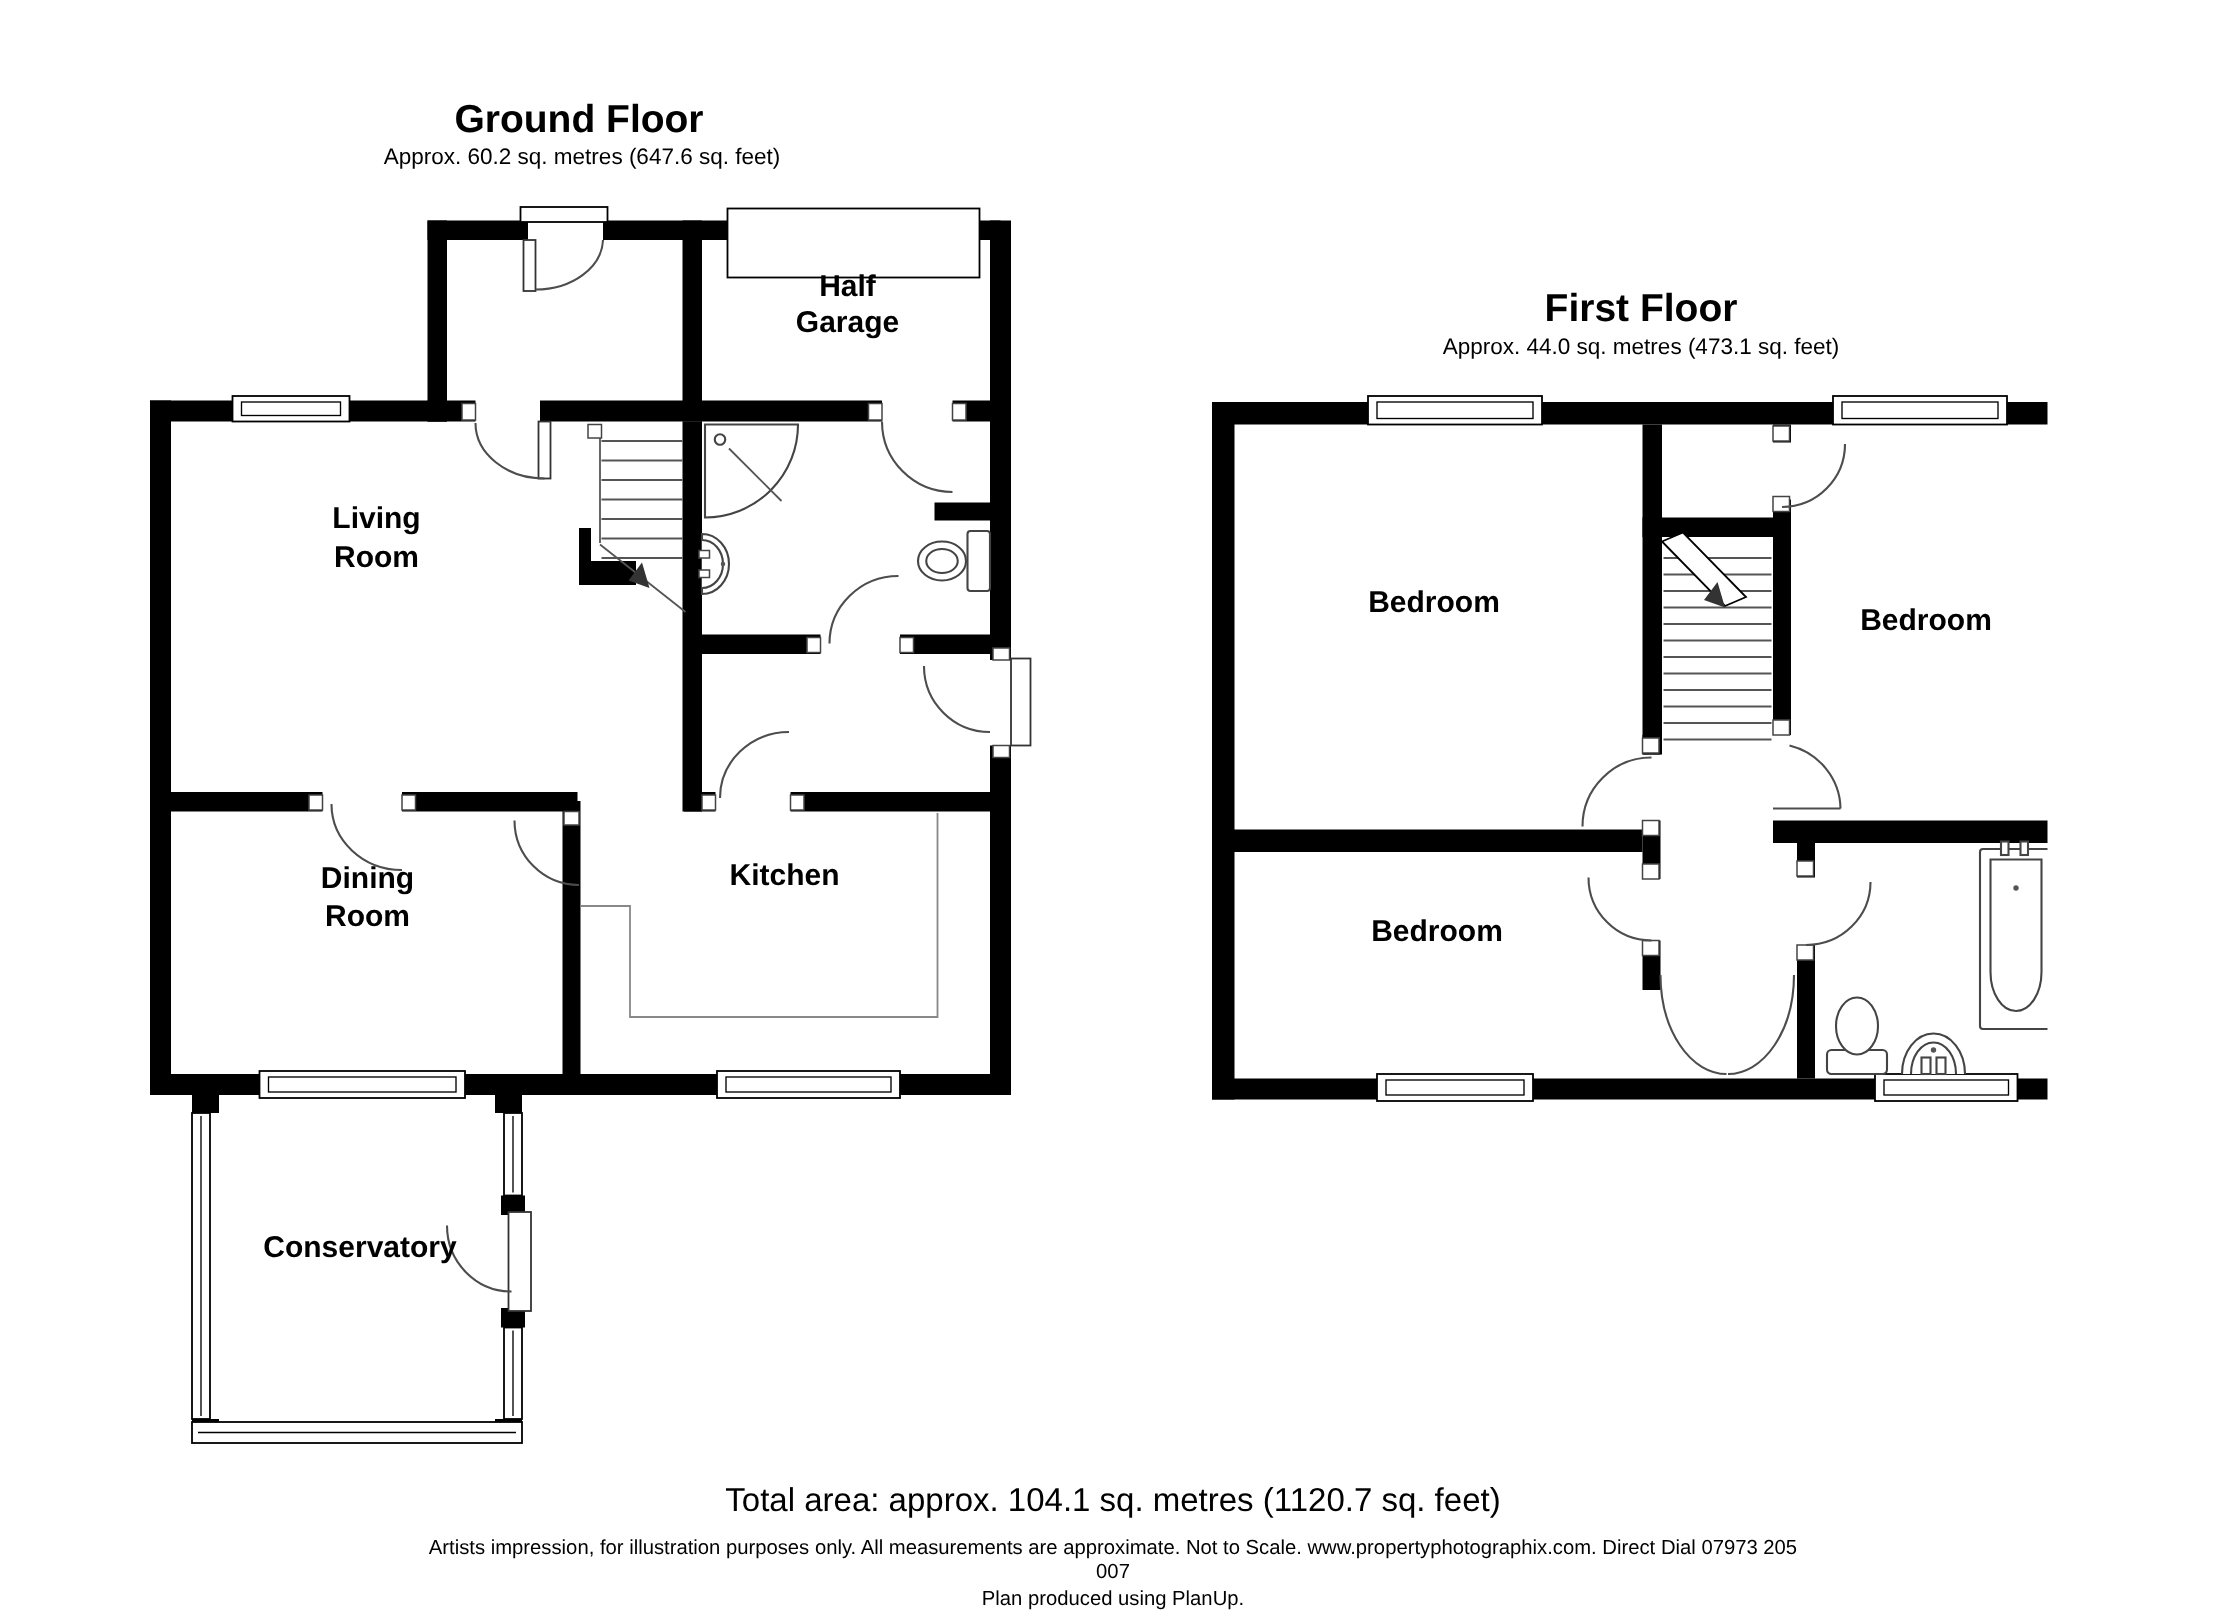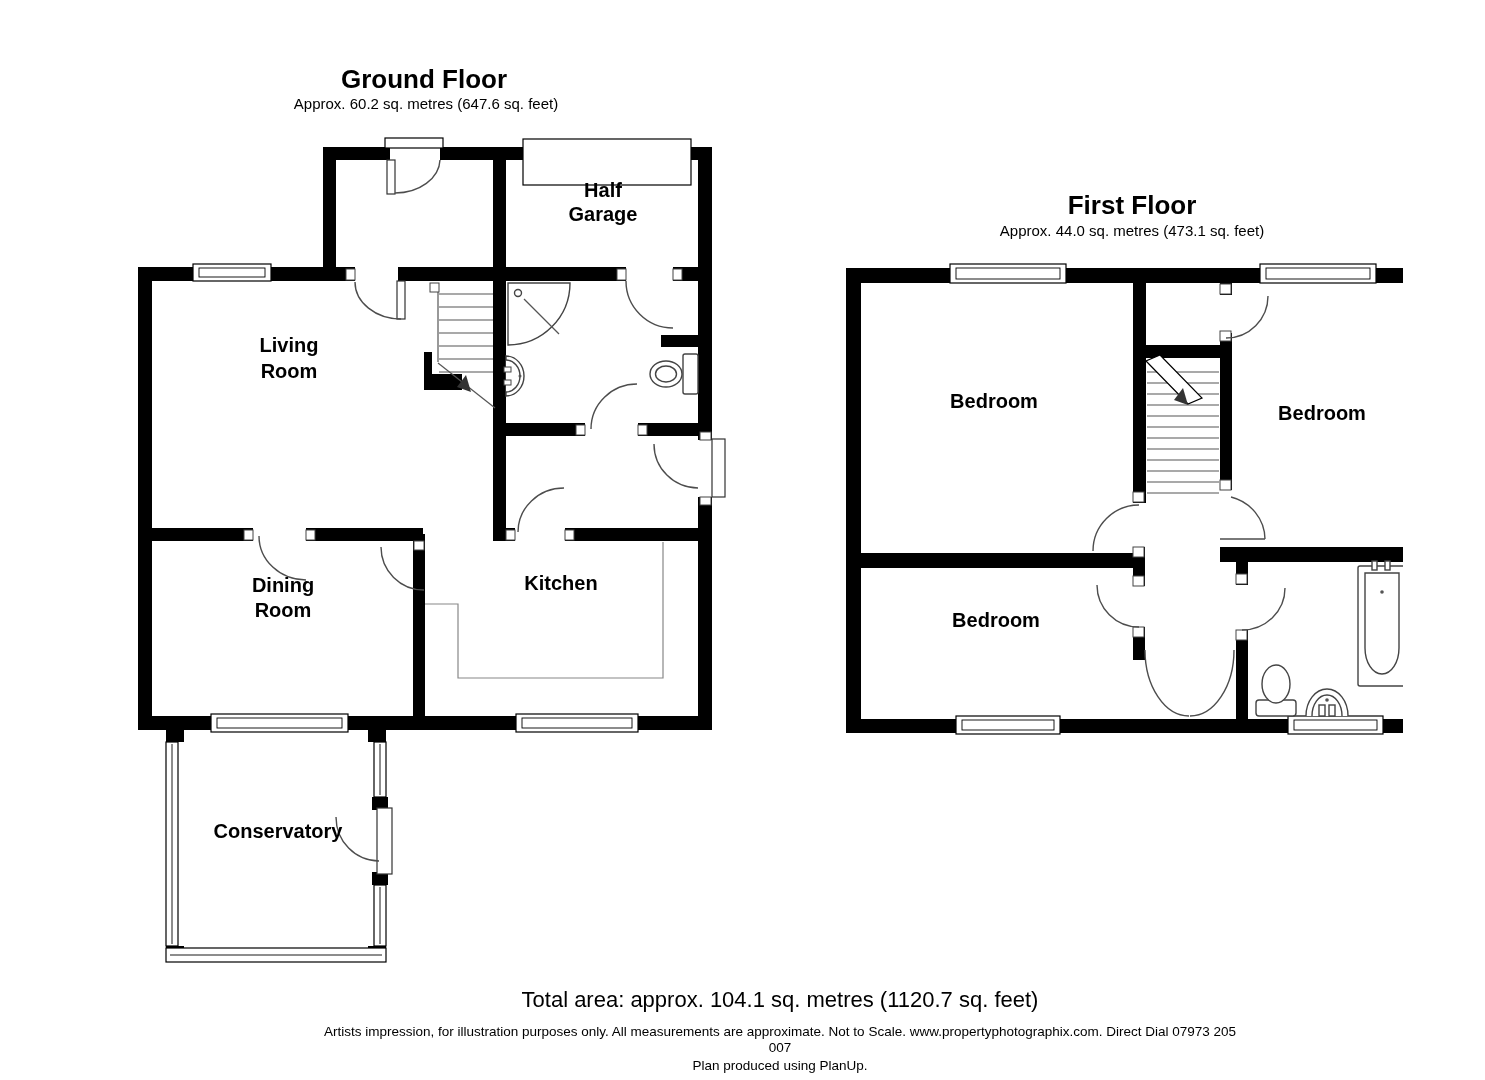--- a/index.html
+++ b/index.html
@@ -1,16 +1,16 @@
 <!DOCTYPE html>
 <html><head>
 <meta charset="utf-8">
 <style>
   html,body{margin:0;padding:0;background:#ffffff;}
-  .canvas-wrap{width:1365px;height:1080px;position:relative;background:#fff;overflow:hidden;padding-left:38px;}
+  .canvas-wrap{width:1365px;height:1080px;position:relative;background:#fff;overflow:hidden;}
   svg{display:block;}
   .wall{fill:#000000;stroke:none;}
   .win{fill:#ffffff;stroke:#000000;stroke-width:1.2;}
   .winline{fill:none;stroke:#000000;stroke-width:0.9;}
   .leaf{fill:#ffffff;stroke:#333333;stroke-width:1.2;}
   .jamb{fill:#ffffff;stroke:#444444;stroke-width:1;}
   .door-arc{fill:none;stroke:#4d4d4d;stroke-width:1.4;}
   .tread{stroke:#555555;stroke-width:1.2;fill:none;}
   .counter{fill:none;stroke:#888888;stroke-width:1.2;}
   .fix{fill:#ffffff;stroke:#444444;stroke-width:1.4;}

